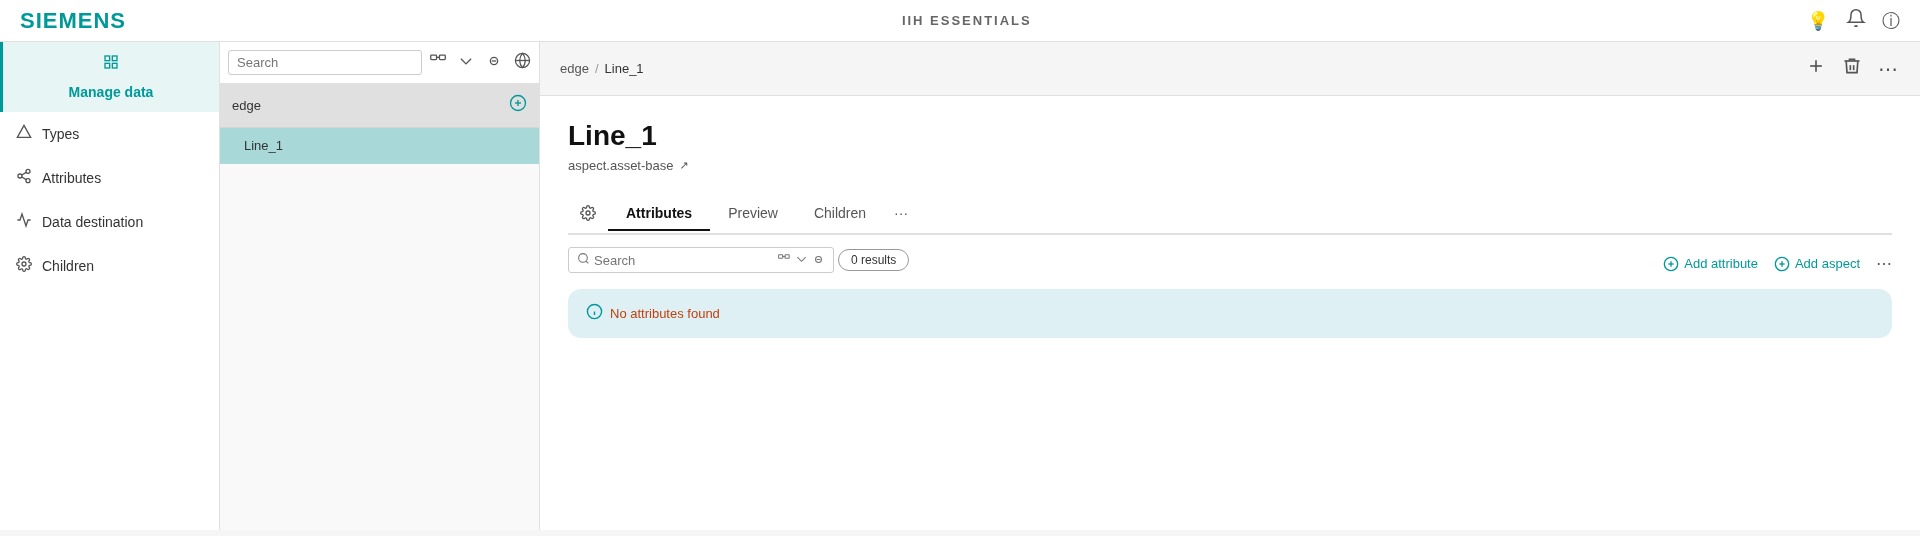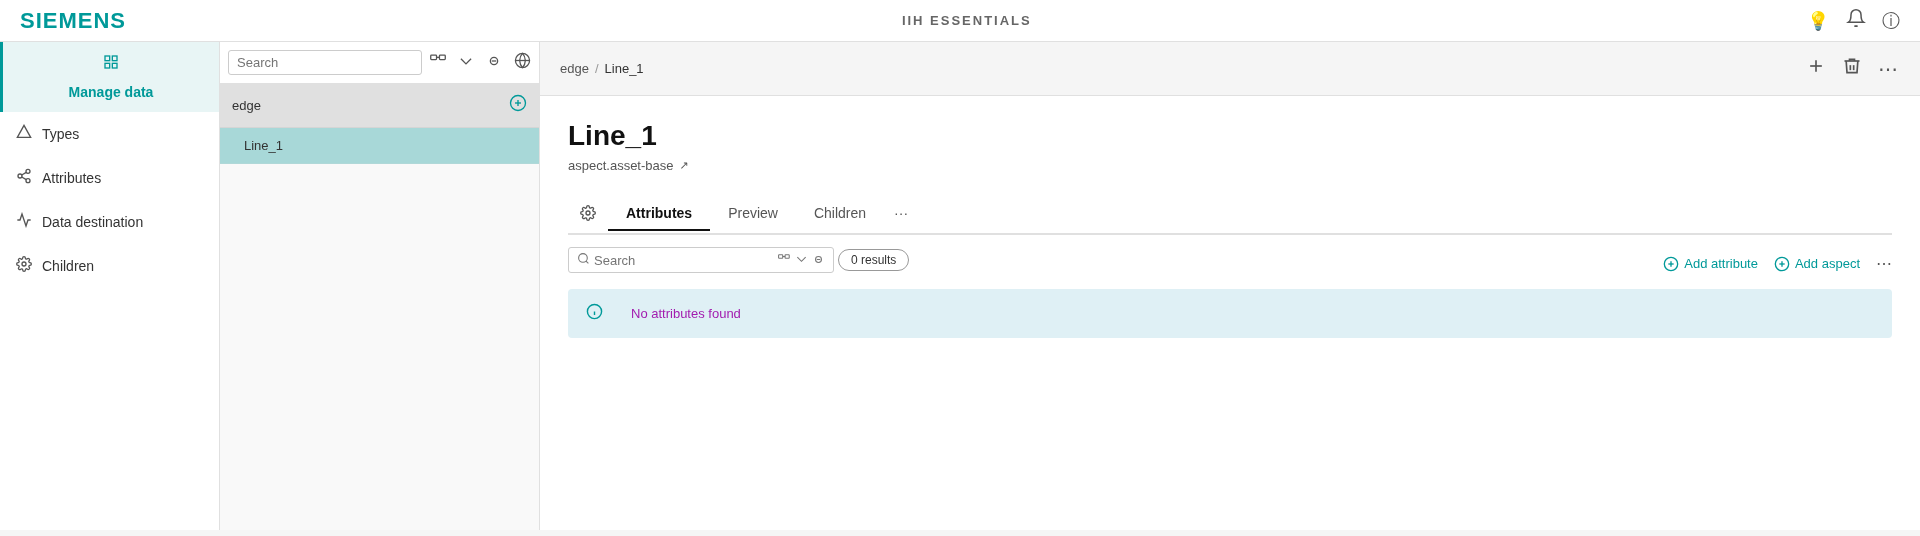--- a/index.html
+++ b/index.html
@@ -293,25 +293,25 @@
     .attr-action-more {
       color: #555;
       font-size: 16px;
       cursor: pointer;
     }
 
     
     .no-attrs-bar {
       display: flex;
       align-items: center;
-      gap: 28px;
+      gap: 7px;
       background: #dff0f5;
-      border-radius: 4px;
+      border-radius: 13px;
       padding: 14px 18px;
-      color: #a21caf;
+      color: #c2410c;
       font-size: 13px;
     }
     .info-icon {
       color: #009999;
       font-size: 16px;
     }
   </style>
 </head>
 <body>
 

